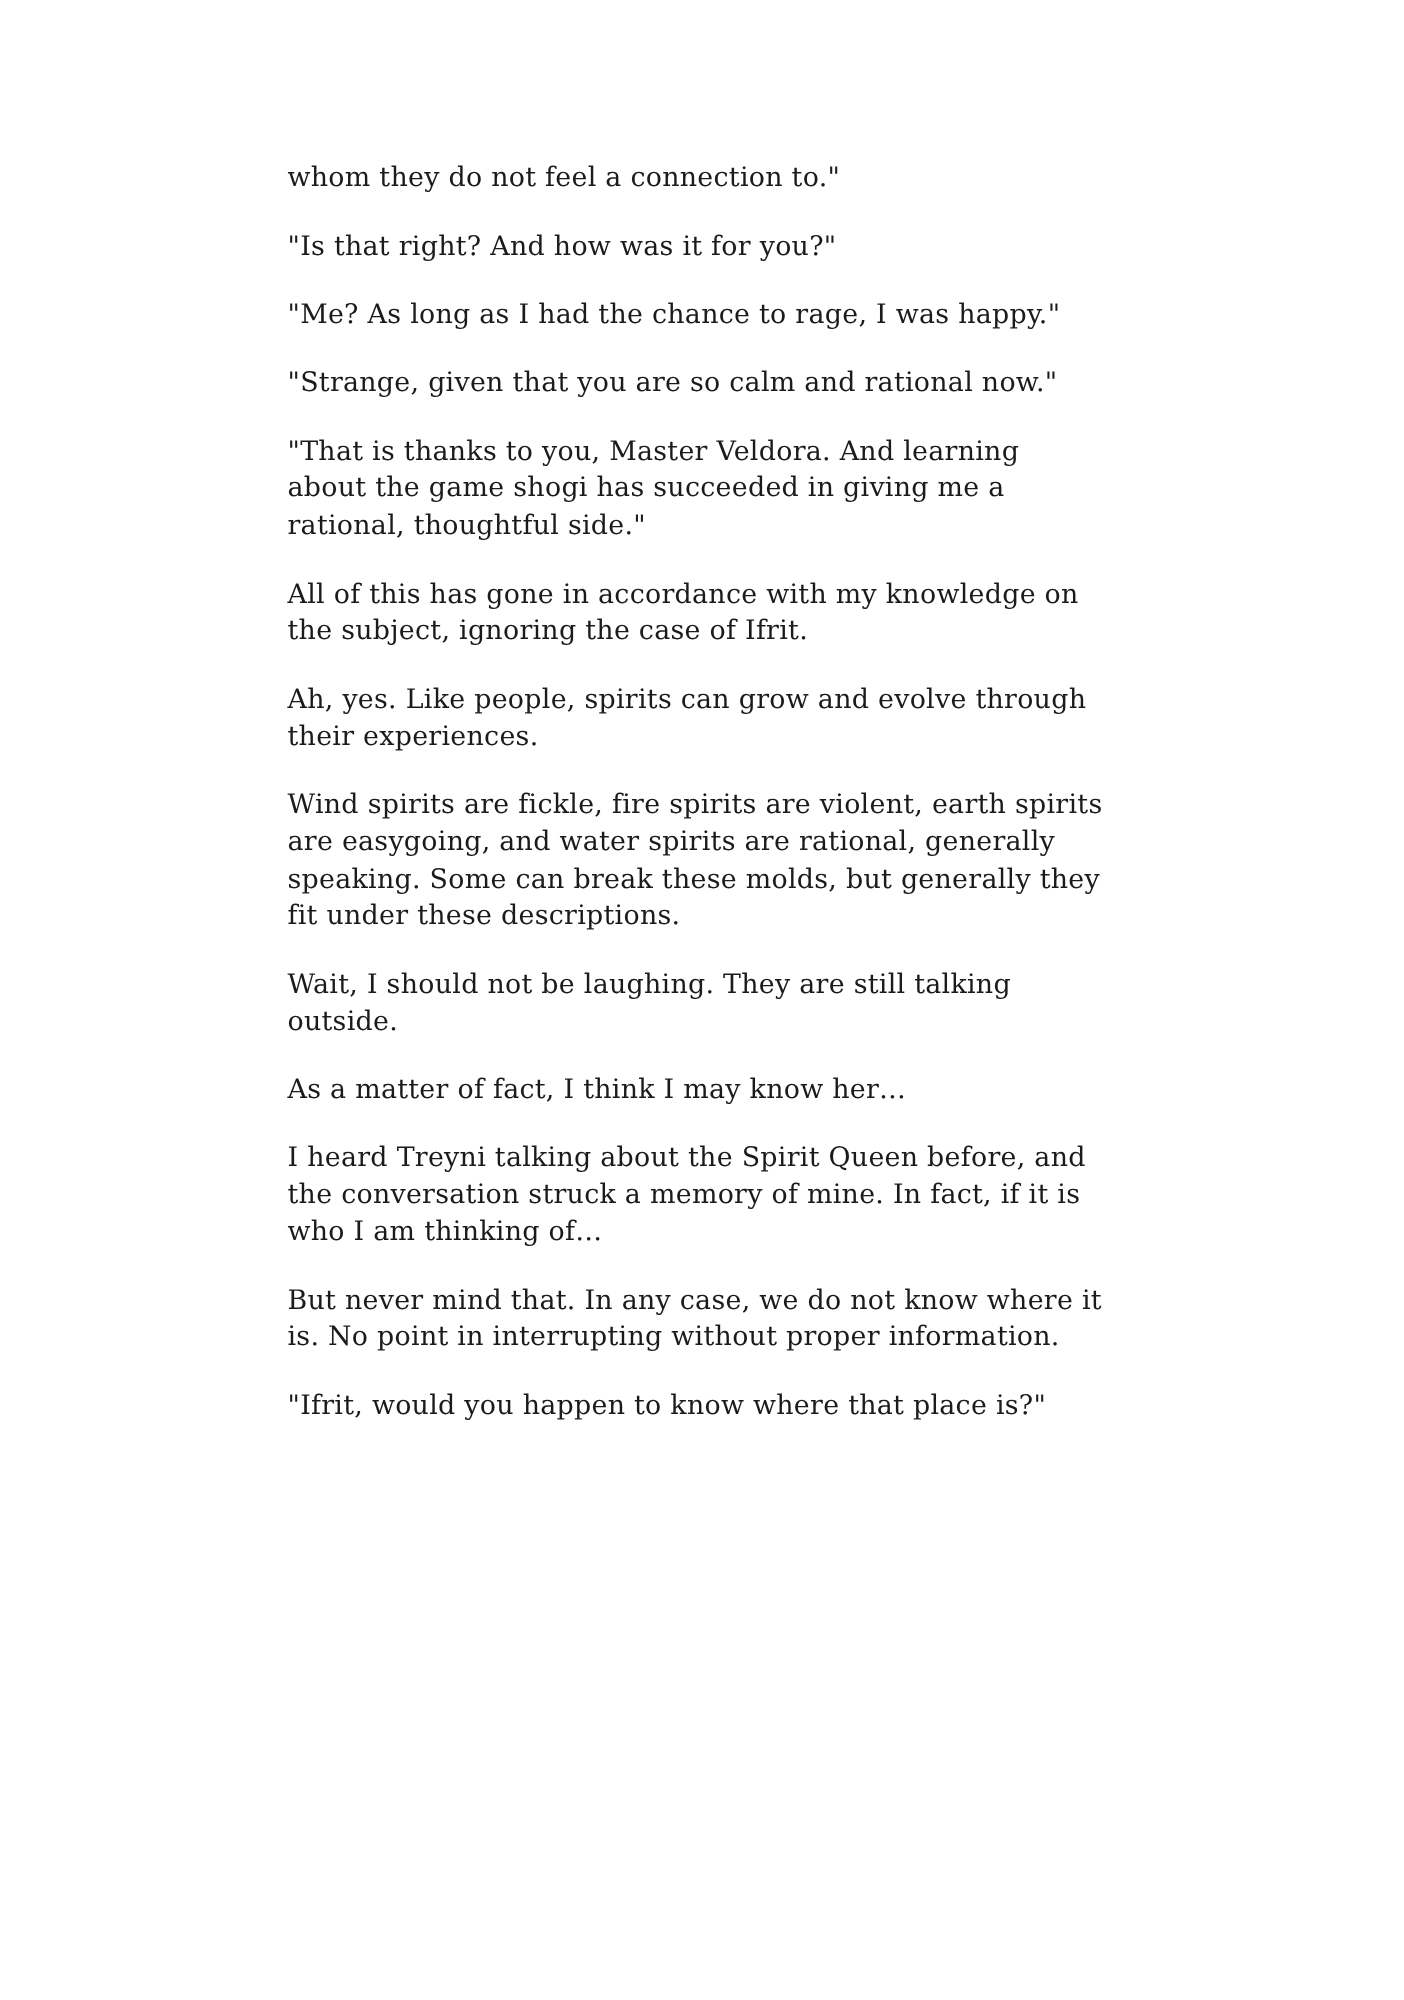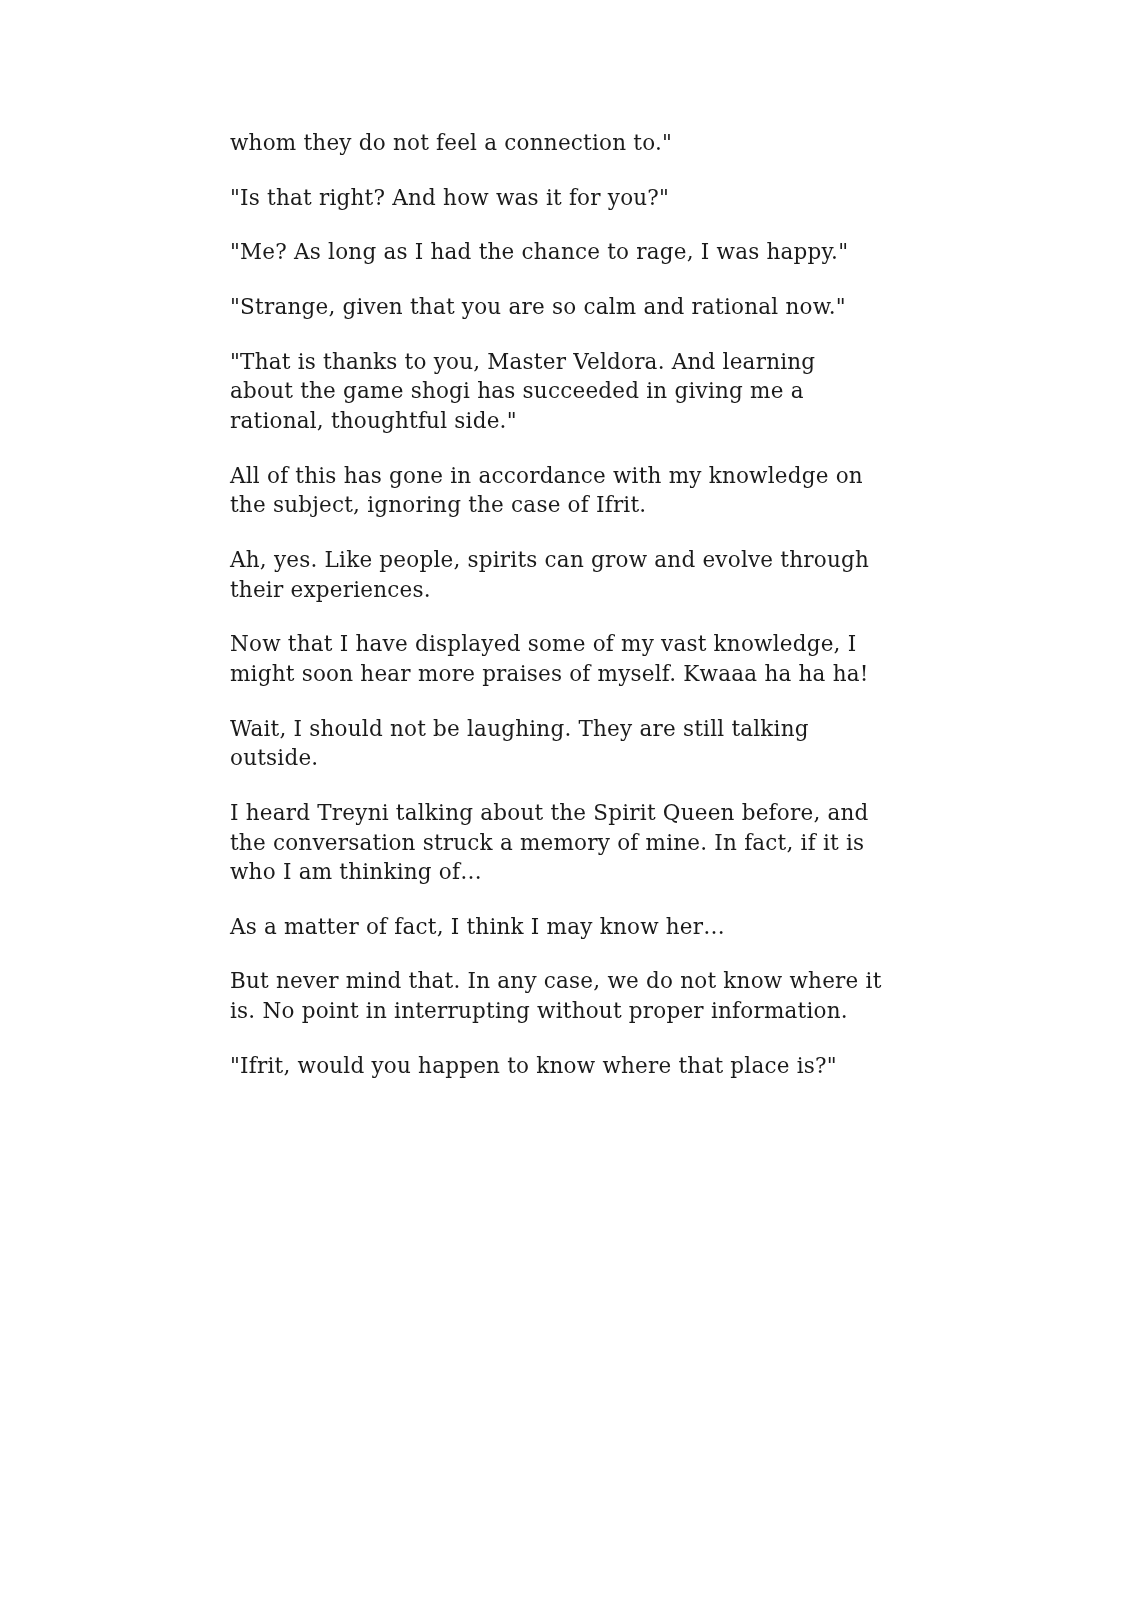--- a/index.html
+++ b/index.html
@@ -39,20 +39,20 @@
 
 <div class="page">
   <div class="text-column">
     <p class="para">whom they do not feel a connection to."</p>
     <p class="para">"Is that right? And how was it for you?"</p>
     <p class="para">"Me? As long as I had the chance to rage, I was happy."</p>
     <p class="para">"Strange, given that you are so calm and rational now."</p>
     <p class="para">"That is thanks to you, Master Veldora. And learning about the game shogi has succeeded in giving me a rational, thoughtful side."</p>
     <p class="para">All of this has gone in accordance with my knowledge on the subject, ignoring the case of Ifrit.</p>
     <p class="para">Ah, yes. Like people, spirits can grow and evolve through their experiences.</p>
-    <p class="para">Now that I have displayed some of my vast knowledge, I might soon hear more praises of myself. Kwaaa ha ha ha!</p>
+    <p class="para">Wind spirits are fickle, fire spirits are violent, earth spirits are easygoing, and water spirits are rational, generally speaking. Some can break these molds, but generally they fit under these descriptions.</p>
     <p class="para">Wait, I should not be laughing. They are still talking outside.</p>
+    <p class="para">As a matter of fact, I think I may know her…</p>
     <p class="para">I heard Treyni talking about the Spirit Queen before, and the conversation struck a memory of mine. In fact, if it is who I am thinking of…</p>
-    <p class="para">As a matter of fact, I think I may know her…</p>
     <p class="para">But never mind that. In any case, we do not know where it is. No point in interrupting without proper information.</p>
     <p class="para">"Ifrit, would you happen to know where that place is?"</p>
   </div>
 </div>
 
 </body></html>

